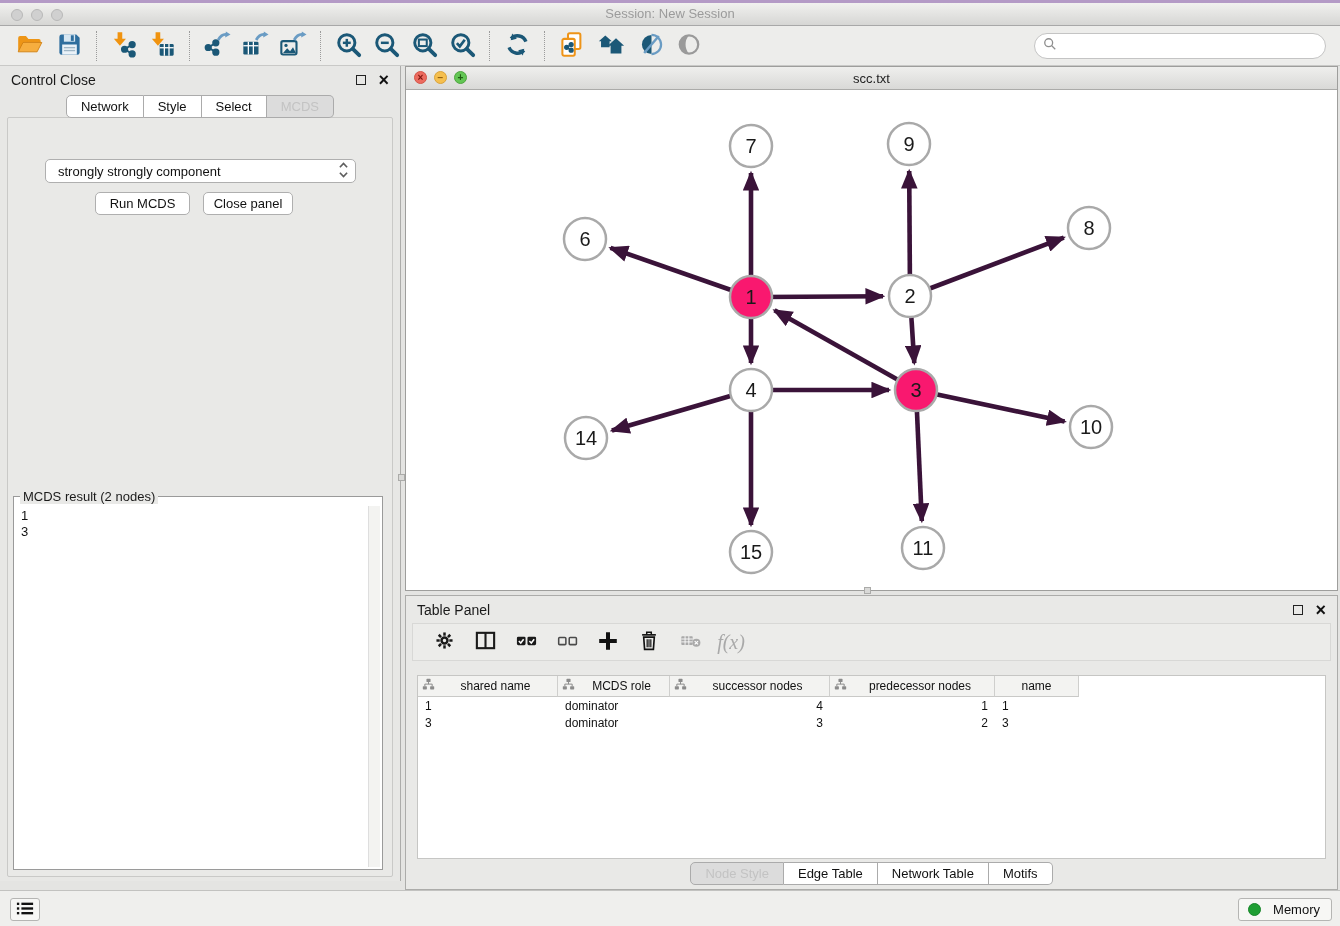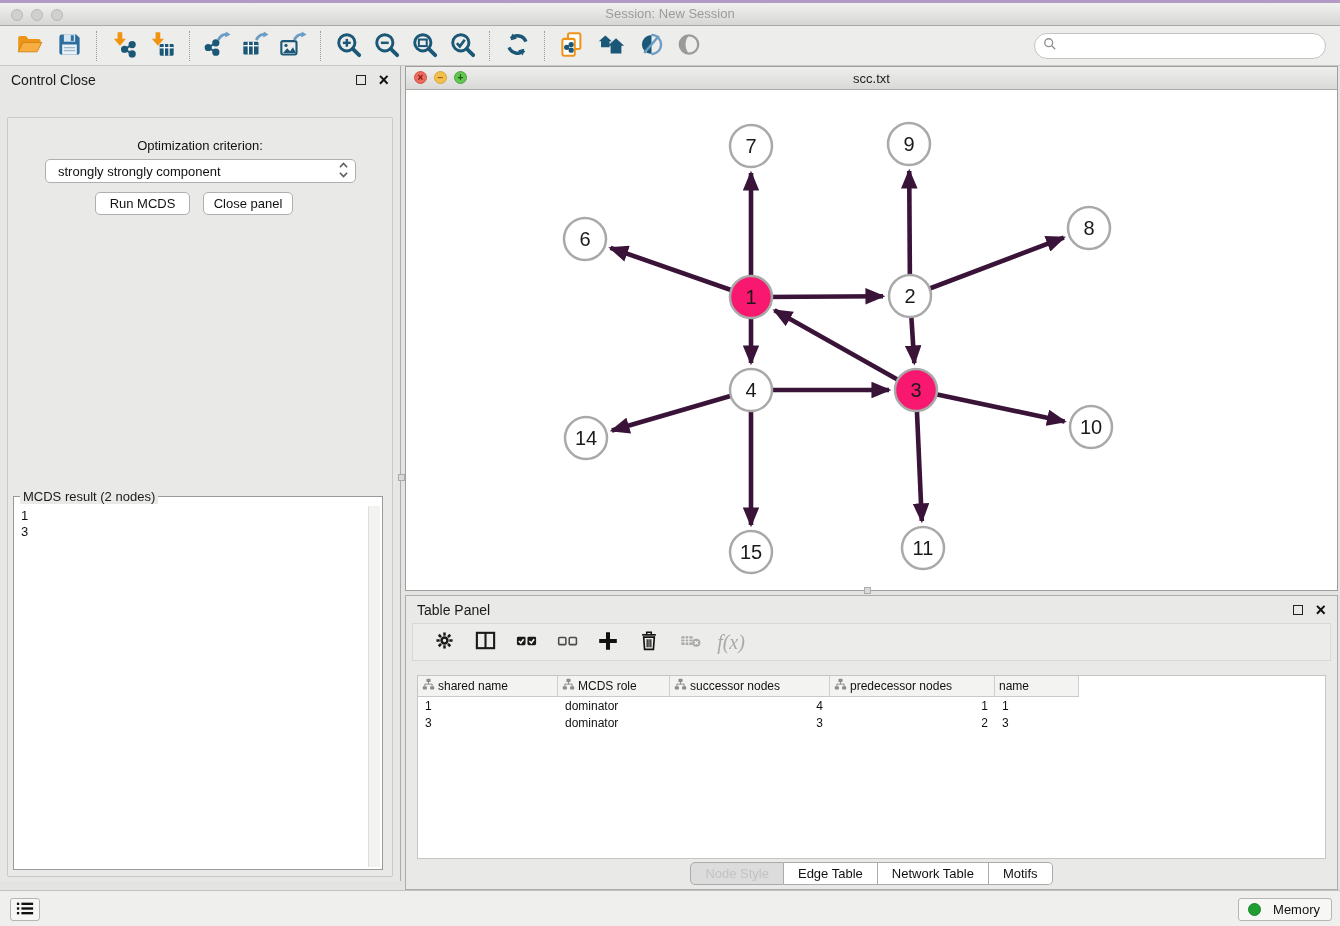--- a/index.html
+++ b/index.html
@@ -86,21 +86,21 @@
     align-items:center;padding-left:14px;gap:7px;background:#ECECEA;border:1px solid #D8D8D6}
   .tp-btn{width:34px;height:36px;display:flex;align-items:center;justify-content:center;
     background:none;border:none}
   .fx{font-family:"Liberation Serif",serif;font-style:italic;font-size:20px;color:#A9A9A9}
 
   .data-table{position:absolute;left:11px;top:79px;width:909px;height:184px;background:#fff;
     border:1px solid #C6C6C4;overflow:hidden}
   .dt-header{display:flex;height:21px}
   .dt-hcell{background:#F3F3F1;border-right:1px solid #CFCFCD;border-bottom:1px solid #C9C9C7;
     display:flex;align-items:center;padding:0 4px;font-size:12px;gap:3px}
-  .dt-hcell .lbl{flex:1;text-align:left;white-space:nowrap;overflow:hidden}
+  .dt-hcell .lbl{flex:1;text-align:center;white-space:nowrap;overflow:hidden}
   .dt-row{display:flex;height:16px;margin-top:1px}
   .dt-cell{font-size:12px;line-height:16px;padding:0 7px;white-space:nowrap}
 
   .tp-tabs{position:absolute;bottom:4px;left:0;right:0}
 
   
   .status-bar{position:absolute;left:0;right:0;top:890px;height:36px;background:#EFEFED;
     border-top:1px solid #C2C2C0}
   .list-btn{position:absolute;left:10px;top:7px;width:30px;height:23px;background:#F7F7F5;
     border:1px solid #B5B5B3;border-radius:3px;display:flex;align-items:center;justify-content:center}
@@ -289,22 +289,27 @@
 </div>
 
 <div class="control-panel">
   <div class="panel-header">
     <span>Control Close</span>
     <span class="panel-controls">
       <span class="float-btn"></span>
       <span class="close-btn">×</span>
     </span>
   </div>
+  <div class="seg-tabs cp-tabs" id="cp-tabs">
+      <div class="seg-tab">Network</div>
+      <div class="seg-tab">Style</div>
+      <div class="seg-tab">Select</div>
+      <div class="seg-tab active">MCDS</div>
+    </div>
   <div class="cp-content">
-    <div class="opt-label">Optimization criterion:</div>
     <div class="combo">
       <span class="combo-value">strongly strongly component</span>
       <span>
         <svg viewBox="0 0 12 20" width="11" height="18">
             <path d="M2 7 L6 2.6 L10 7" fill="none" stroke="#5E5E5E" stroke-width="1.8"></path>
             <path d="M2 13 L6 17.4 L10 13" fill="none" stroke="#5E5E5E" stroke-width="1.8"></path>
           </svg>
       </span>
     </div>
     <button class="cp-btn" id="run-mcds">Run MCDS</button>

